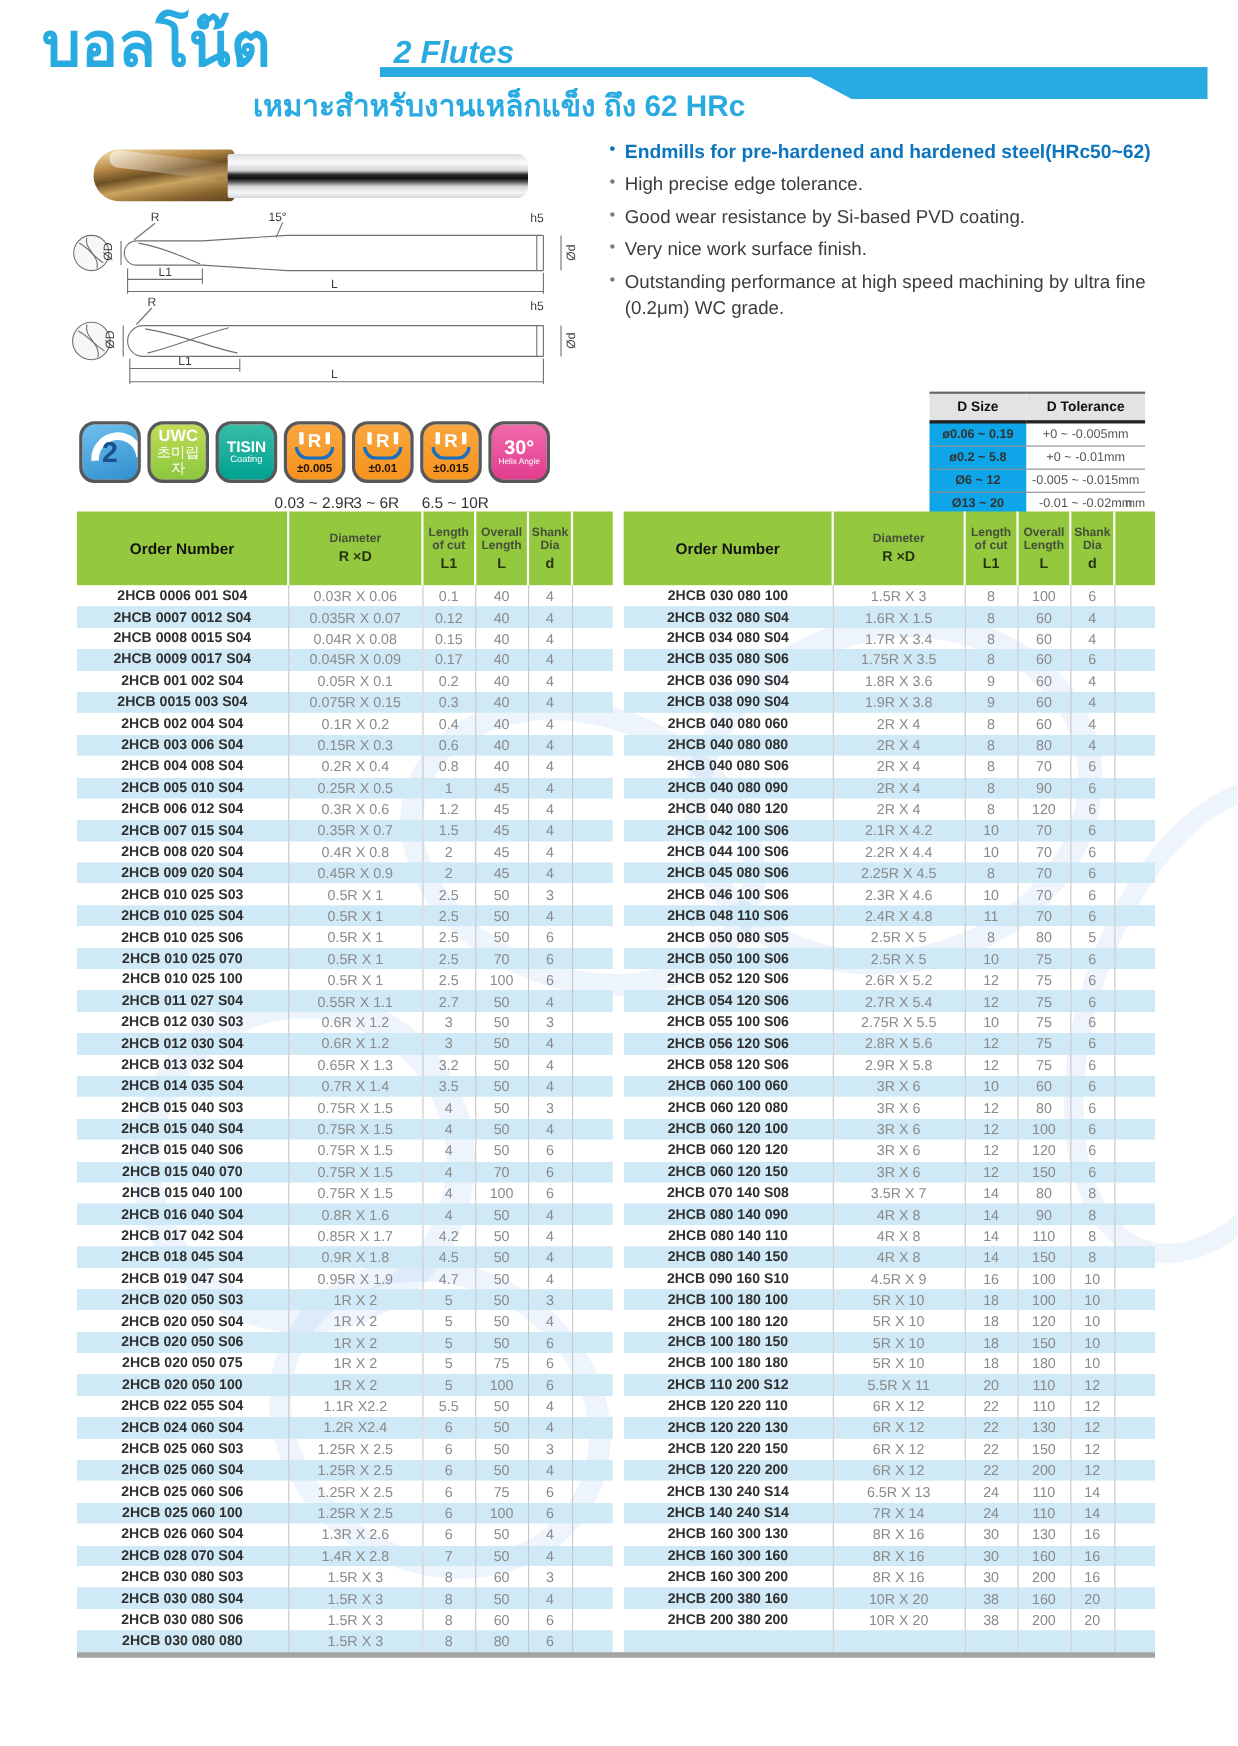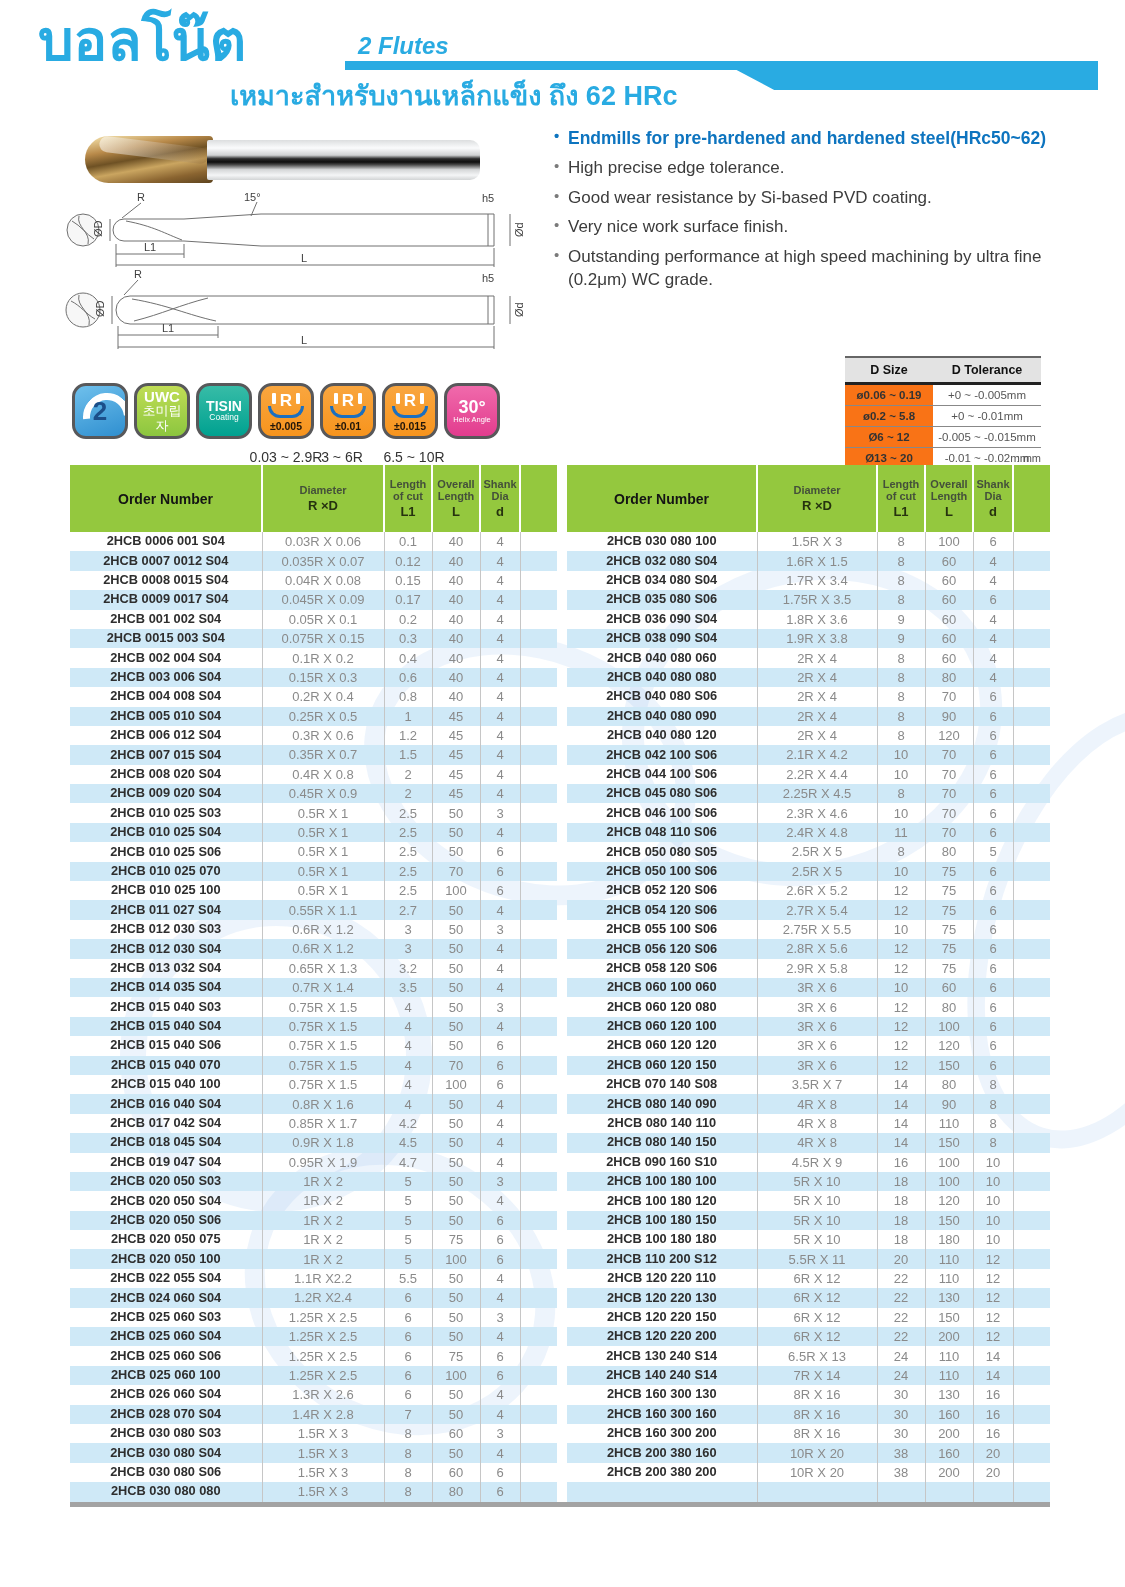--- a/index.html
+++ b/index.html
@@ -1,20 +1,20 @@
 <!DOCTYPE html>
 <html><head>
 <meta charset="utf-8">
 <style>
   html,body{margin:0;padding:0;background:#fff;}
   .page{position:relative;width:1125px;height:1587px;background:#fff;overflow:hidden;
         font-family:"Liberation Sans",sans-serif;}
   
   .title{position:absolute;left:38px;top:10px;font-size:56px;font-weight:bold;color:#29abe2;line-height:1.1;}
-  .flutes{position:absolute;left:358px;top:32px;font-size:24px;font-weight:bold;font-style:italic;color:#29abe2;}
+  .flutes{position:absolute;left:358px;top:32px;font-size:29px;font-weight:bold;font-style:italic;color:#29abe2;}
   .bluebar{position:absolute;left:345px;top:61px;width:753px;height:29px;background:#29abe2;
            clip-path:polygon(0 0,100% 0,100% 100%,57% 100%,52% 31%,0 31%);}
   .subtitle{position:absolute;left:230px;top:74px;font-size:27px;font-weight:bold;color:#29abe2;}
   
   .photo{position:absolute;left:85px;top:130px;width:395px;height:58px;}
   .photo .tip{position:absolute;left:0;top:6px;width:128px;height:47px;border-radius:24px 4px 4px 24px;
     background:linear-gradient(170deg,#e8cf96 8%,#b98a4a 28%,#6e5124 46%,#caa560 62%,#8a6430 82%,#5d431e 100%);}
   .photo .tip:after{content:'';position:absolute;left:14px;top:6px;width:110px;height:16px;border-radius:10px;
     background:linear-gradient(100deg,rgba(255,255,255,.55),rgba(120,80,30,.25));transform:rotate(7deg);}
   .photo .shank{position:absolute;left:122px;top:10px;width:273px;height:40px;border-radius:2px 10px 10px 2px;
@@ -45,21 +45,21 @@
   .rtop{display:flex;align-items:flex-start;gap:4px;margin-top:2px;}
   .rtop .tick{width:4px;height:11px;background:#fff;border-radius:1px;margin-top:1px;}
   .rtop .rl{color:#fff;font-weight:bold;font-size:17px;line-height:1;}
   .rarc{width:30px;height:9px;border:3px solid #1a6fc0;border-top:none;border-radius:0 0 16px 16px;margin-top:-3px;}
   .rval{font-size:10.5px;font-weight:bold;color:#20150a;margin-top:2px;}
   .sublab{position:absolute;top:449px;font-size:14px;color:#333;text-align:center;}
   
   .tol{position:absolute;left:845px;top:356px;width:196px;border-collapse:collapse;table-layout:fixed;border-top:2px solid #666;}
   .tol th{background:#e3e3e3;font-size:12.5px;font-weight:bold;color:#111;height:22px;border-bottom:3px solid #222;}
   .tol td{font-size:11.5px;height:18px;text-align:center;border-bottom:1.5px solid #888;}
-  .tol td.c0{background:#f97316;font-weight:bold;color:#333;}
+  .tol td.c0{background:#0ea5e9;font-weight:bold;color:#333;}
   .tol td.c1{color:#555;}
   .unitnote{position:absolute;left:845px;top:452px;width:196px;text-align:right;font-size:11px;color:#555;}
   
   table.spec{position:absolute;top:465px;border-collapse:collapse;table-layout:fixed;}
   .spec thead th{background:#94c83e;border-left:2px solid #fff;height:67px;vertical-align:middle;text-align:center;padding:0;}
   .spec thead th:first-child{border-left:none;}
   .hmain{font-size:14px;font-weight:bold;color:#141414;}
   .hsm{font-size:11px;color:#44503a;line-height:1.12;}
   .hsub{font-size:13px;font-weight:bold;color:#26330f;margin-top:2px;}
   .spec td{height:19.4px;padding:0;text-align:center;font-size:13px;color:#8a8a8a;

